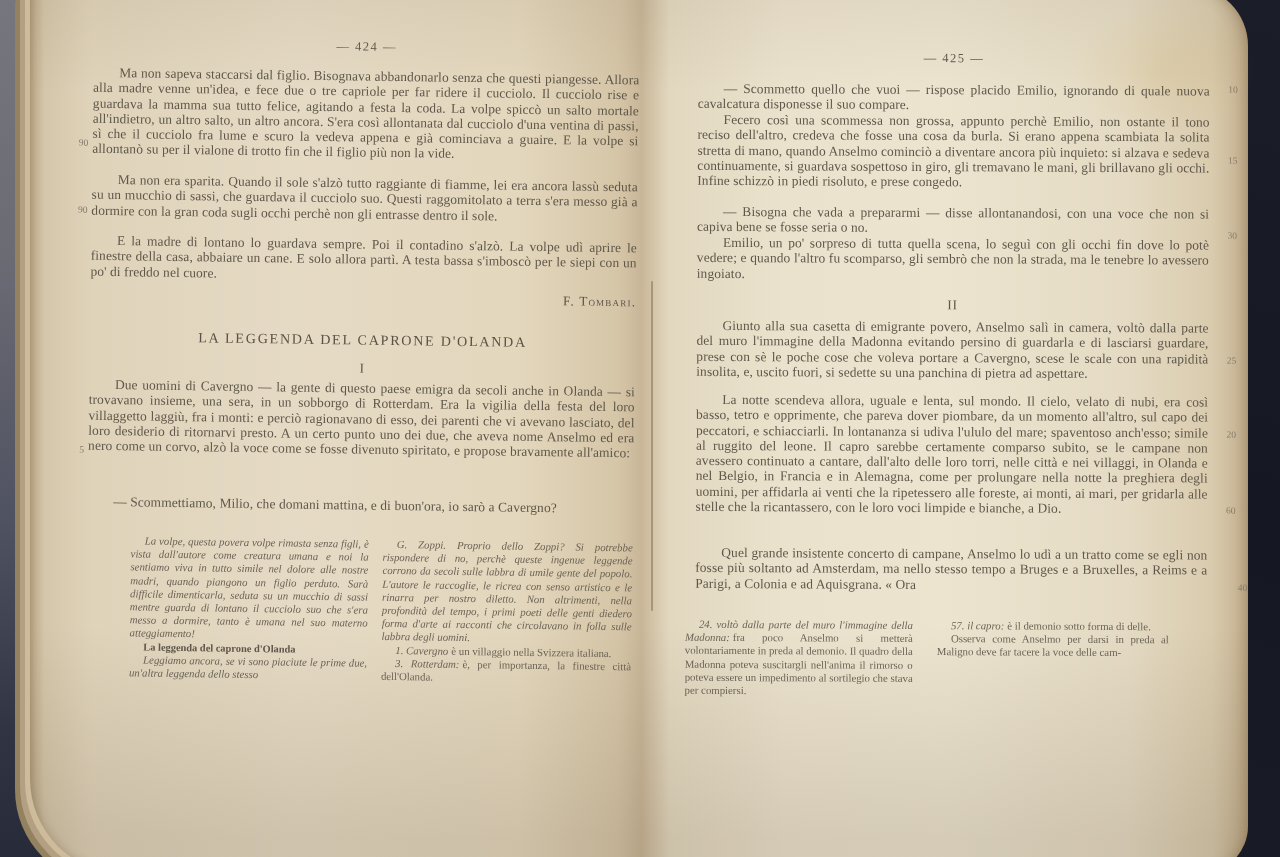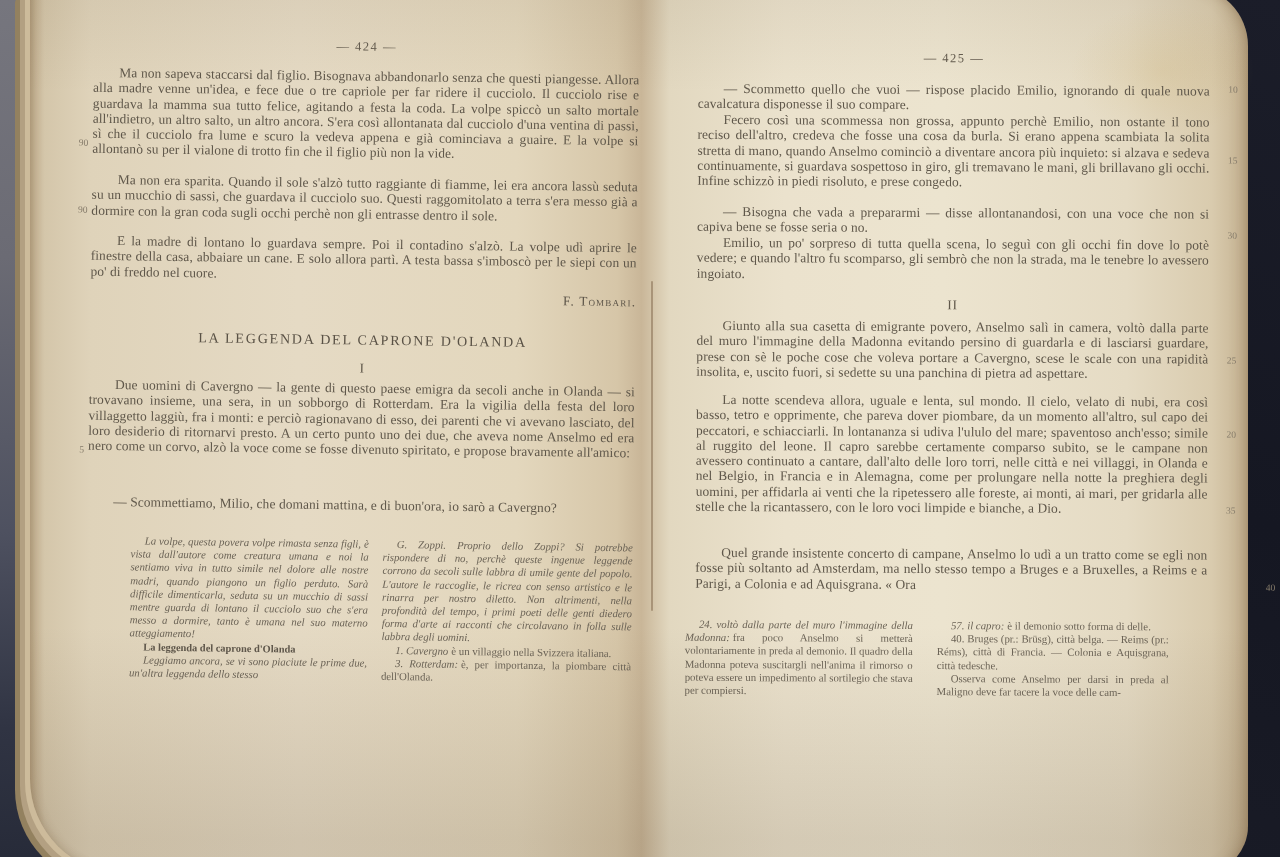--- a/index.html
+++ b/index.html
@@ -80,21 +80,21 @@
       <span class="mark" style="left:38px;top:459px">5</span>
 
       <div class="fn" style="left:108px;top:548px;width:238px">
         <p class="it">La volpe, questa povera volpe rimasta senza figli, è vista dall'autore come creatura umana e noi la sentiamo viva in tutto simile nel dolore alle nostre madri, quando piangono un figlio perduto. Sarà difficile dimenticarla, seduta su un mucchio di sassi mentre guarda di lontano il cucciolo suo che s'era messo a dormire, tanto è umana nel suo materno atteggiamento!</p>
         <p class="fnh">La leggenda del caprone d'Olanda</p>
         <p class="it">Leggiamo ancora, se vi sono piaciute le prime due, un'altra leggenda dello stesso</p>
       </div>
       <div class="fn" style="left:360px;top:548px;width:250px">
         <p class="it">G. Zoppi. Proprio dello Zoppi? Si potrebbe rispondere di no, perchè queste ingenue leggende corrono da secoli sulle labbra di umile gente del popolo. L'autore le raccoglie, le ricrea con senso artistico e le rinarra per nostro diletto. Non altrimenti, nella profondità del tempo, i primi poeti delle genti diedero forma d'arte ai racconti che circolavano in folla sulle labbra degli uomini.</p>
         <p><span class="lemma">1. Cavergno</span><span>è un villaggio nella Svizzera italiana.</span></p>
-        <p><span class="lemma">3. Rotterdam:</span><span>è, per importanza, la piombare città dell'Olanda.</span></p>
+        <p><span class="lemma">3. Rotterdam:</span><span>è, per importanza, la finestre città dell'Olanda.</span></p>
       </div>
     </div>
 
     <div class="layer layer-right">
       <div class="pr pageno" style="top:64px">— 425 —</div>
 
       <p class="pr para" style="top:95px">— Scommetto quello che vuoi — rispose placido Emilio, ignorando di quale nuova cavalcatura disponesse il suo compare.</p>
       <p class="pr para" style="top:126px">Fecero così una scommessa non grossa, appunto perchè Emilio, non ostante il tono reciso dell'altro, credeva che fosse una cosa da burla. Si erano appena scambiata la solita stretta di mano, quando Anselmo cominciò a diventare ancora più inquieto: si alzava e sedeva continuamente, si guardava sospettoso in giro, gli tremavano le mani, gli brillavano gli occhi. Infine schizzò in piedi risoluto, e prese congedo.</p>
       <p class="pr para" style="top:218px">— Bisogna che vada a prepararmi — disse allontanandosi, con una voce che non si capiva bene se fosse seria o no.</p>
       <p class="pr para" style="top:249px">Emilio, un po' sorpreso di tutta quella scena, lo seguì con gli occhi fin dove lo potè vedere; e quando l'altro fu scomparso, gli sembrò che non la strada, ma le tenebre lo avessero ingoiato.</p>
@@ -103,26 +103,25 @@
 
       <p class="pr para" style="top:332px">Giunto alla sua casetta di emigrante povero, Anselmo salì in camera, voltò dalla parte del muro l'immagine della Madonna evitando persino di guardarla e di lasciarsi guardare, prese con sè le poche cose che voleva portare a Cavergno, scese le scale con una rapidità insolita, e, uscito fuori, si sedette su una panchina di pietra ad aspettare.</p>
       <p class="pr para" style="top:406px">La notte scendeva allora, uguale e lenta, sul mondo. Il cielo, velato di nubi, era così basso, tetro e opprimente, che pareva dover piombare, da un momento all'altro, sul capo dei peccatori, e schiacciarli. In lontananza si udiva l'ululo del mare; spaventoso anch'esso; simile al ruggito del leone. Il capro sarebbe certamente comparso subito, se le campane non avessero continuato a cantare, dall'alto delle loro torri, nelle città e nei villaggi, in Olanda e nel Belgio, in Francia e in Alemagna, come per prolungare nella notte la preghiera degli uomini, per affidarla ai venti che la ripetessero alle foreste, ai monti, ai mari, per gridarla alle stelle che la ricantassero, con le loro voci limpide e bianche, a Dio.</p>
       <p class="pr para" style="top:559px">Quel grande insistente concerto di campane, Anselmo lo udì a un tratto come se egli non fosse più soltanto ad Amsterdam, ma nello stesso tempo a Bruges e a Bruxelles, a Reims e a Parigi, a Colonia e ad Aquisgrana. « Ora</p>
 
       <span class="mark" style="left:1186px;top:96px">10</span>
       <span class="mark" style="left:1186px;top:167px">15</span>
       <span class="mark" style="left:1186px;top:242px">30</span>
       <span class="mark" style="left:1186px;top:367px">25</span>
       <span class="mark" style="left:1186px;top:441px">20</span>
-      <span class="mark" style="left:1186px;top:517px">35</span>
-      <span class="mark" style="left:1226px;top:594px">40</span>
+      <span class="mark" style="left:1186px;top:517px">60</span>
+      <span class="mark" style="left:1198px;top:594px">40</span>
 
       <div class="fn" style="left:658px;top:632px;width:228px">
         <p><span class="lemma">24. voltò dalla parte del muro l'immagine della Madonna:</span><span>fra poco Anselmo si metterà volontariamente in preda al demonio. Il quadro della Madonna poteva suscitargli nell'anima il rimorso o poteva essere un impedimento al sortilegio che stava per compiersi.</span></p>
       </div>
       <div class="fn" style="left:910px;top:632px;width:232px">
         <p><span class="lemma">57. il capro:</span><span>è il demonio sotto forma di delle.</span></p>
-        <p>40. Bruges (pr.: Brüsg), città belga. — Reims (pr.: Réms), città di Francia. — Colonia e Aquisgrana, città tedesche.</p>
         <p>Osserva come Anselmo per darsi in preda al Maligno deve far tacere la voce delle cam-</p>
       </div>
     </div>
   </div>
 </div>
 
 </body></html>

